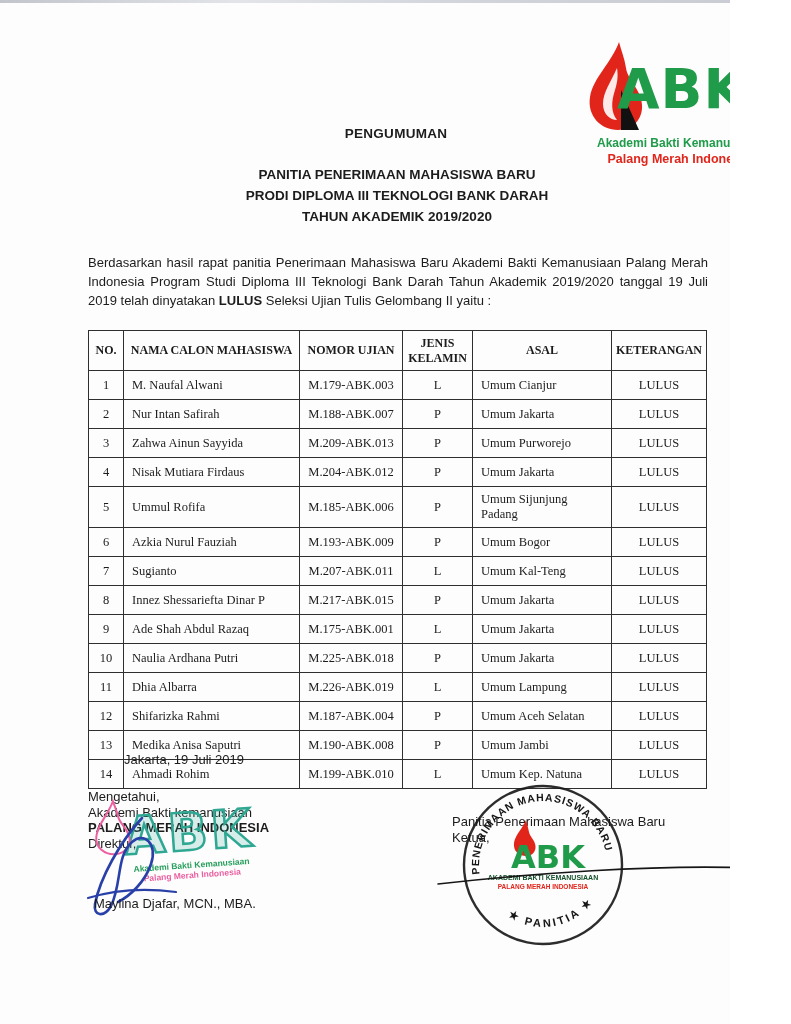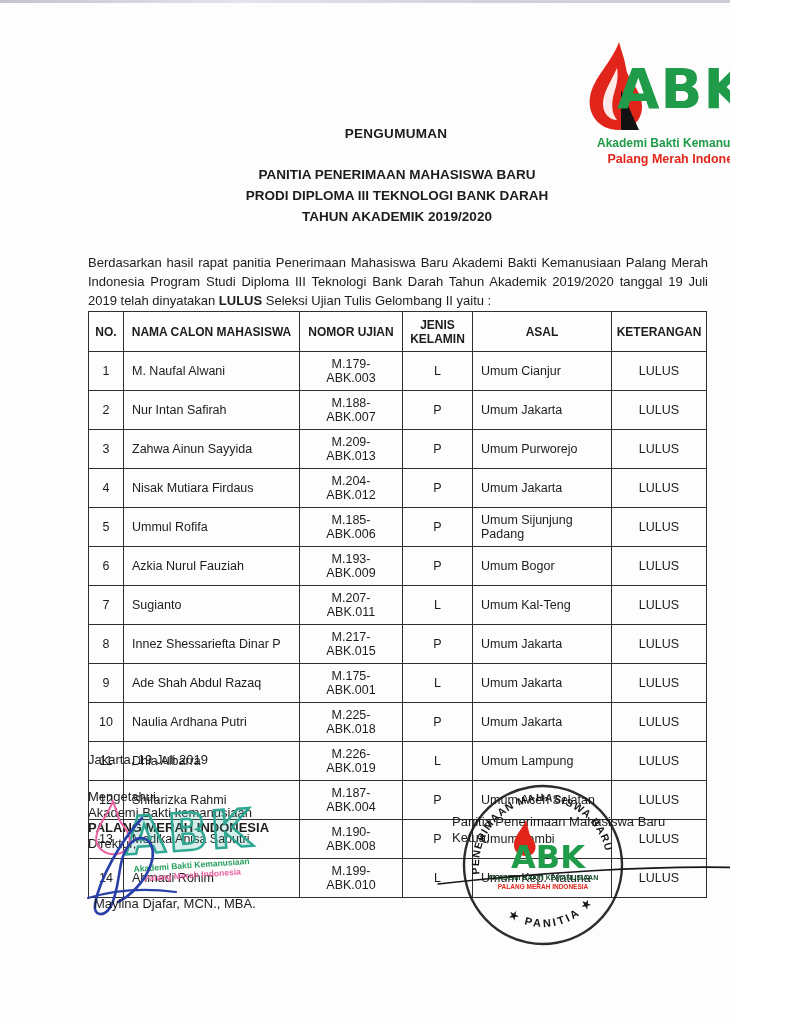--- a/index.html
+++ b/index.html
@@ -51,38 +51,38 @@
   }
 
   
   .intro {
     position:absolute; top:253px; left:88px; width:620px;
     font-size:13px; line-height:19px; text-align:justify;
   }
   .intro b { font-weight:700; }
 
   
-  .tbl-wrap { position:absolute; top:311px; left:88px; width:618px; }
+  .tbl-wrap { position:absolute; top:330px; left:88px; width:618px;font-family:Liberation Serif, serif; }
   table {
     width:618px; border-collapse:collapse; table-layout:fixed;
     font-size:12.5px;
   }
   th, td { border:1.6px solid #2f2f2f; padding:5px 8px; }
   th {
     font-size:12px; font-weight:700; text-align:center;
     height:40px; vertical-align:middle; padding:4px 2px;
   }
   td { height:29px; vertical-align:middle; }
   .al-center { text-align:center; }
   .al-left { text-align:left; }
   col.c-no{width:35px;} col.c-name{width:176px;} col.c-exam{width:103px;}
   col.c-gender{width:70px;} col.c-origin{width:139px;} col.c-remark{width:95px;}
 
   
-  .place-date { position:absolute; left:88px; top:752px; font-size:13px; }
+  .place-date { position:absolute; left:88px; top:752px; font-size:13px;padding-left:36px; }
   .sign-left  { position:absolute; left:88px; top:789px; font-size:13px; line-height:15.5px; }
   .sign-left .bold { font-weight:700; }
   .sign-left-name { position:absolute; left:88px; top:896px; font-size:13px;padding-left:6px; }
   .sign-right-label { position:absolute; left:452px; top:814px; font-size:13px; line-height:16px; }
   .sign-right-name  { position:absolute; left:440px; top:893px; font-size:13px; }
 
   
   .stamp-left {
     position:absolute; left:100px; top:806px; width:180px;
     transform:rotate(-4deg); text-align:center; pointer-events:none;

